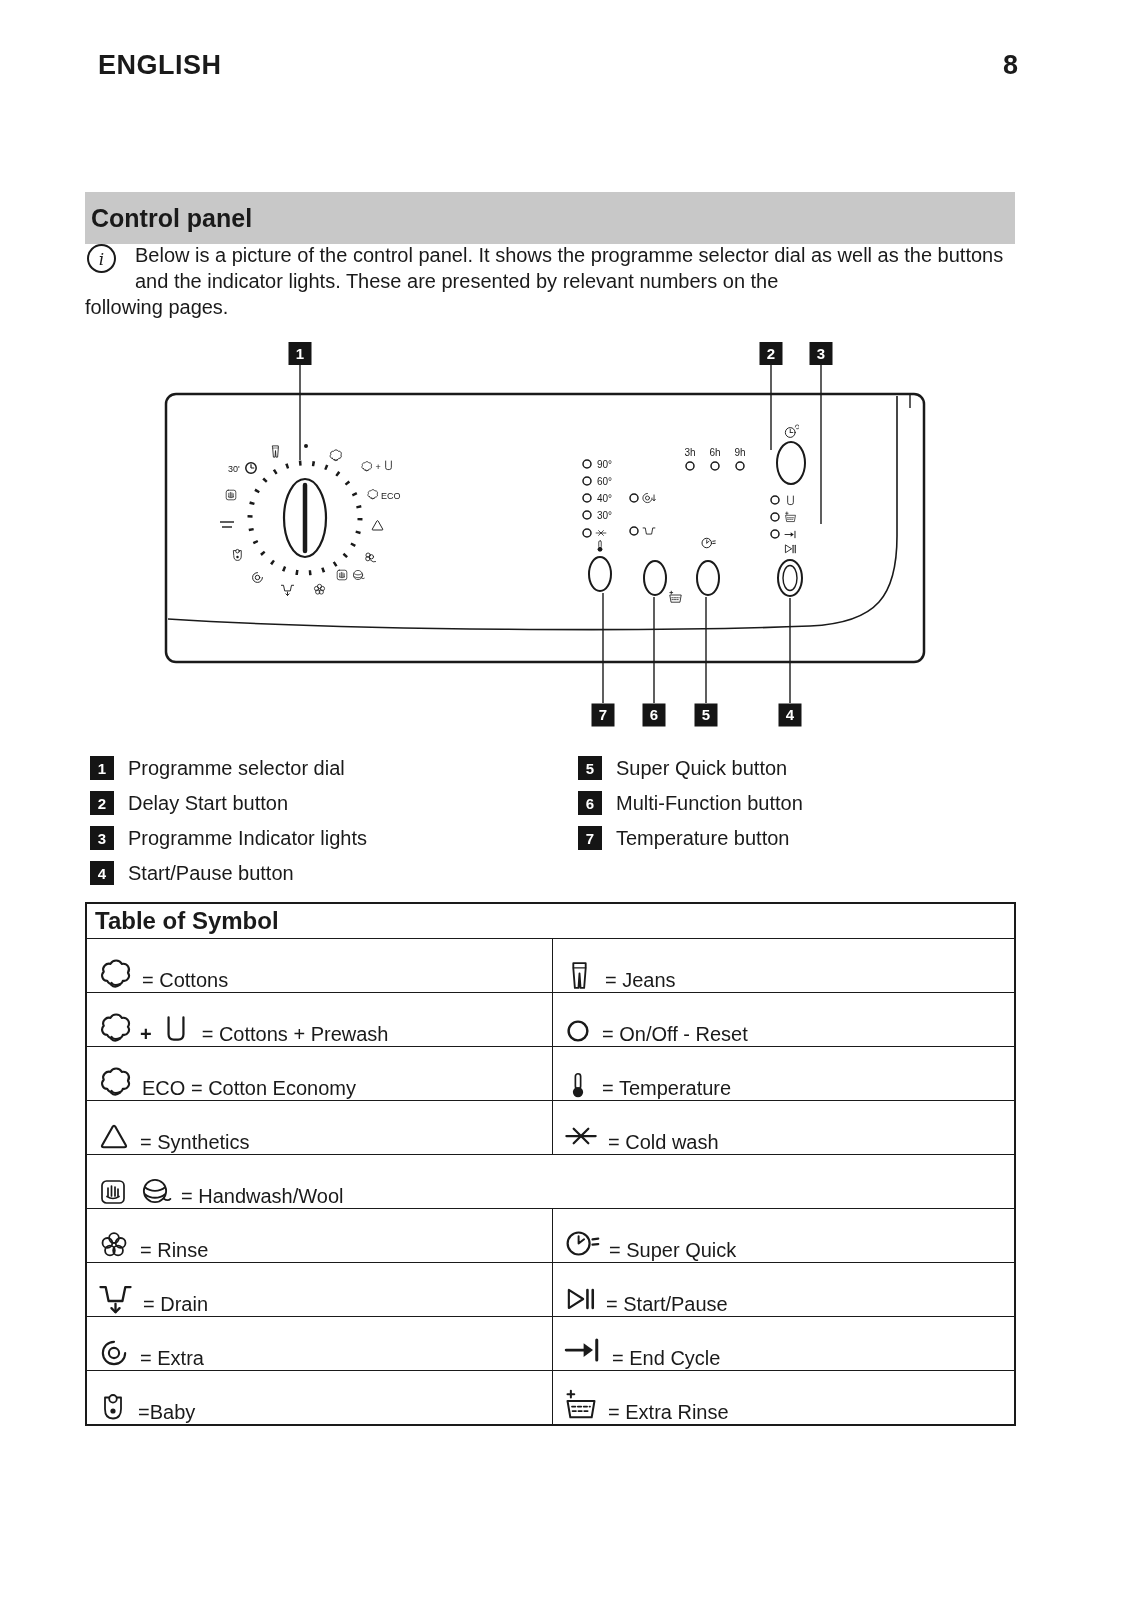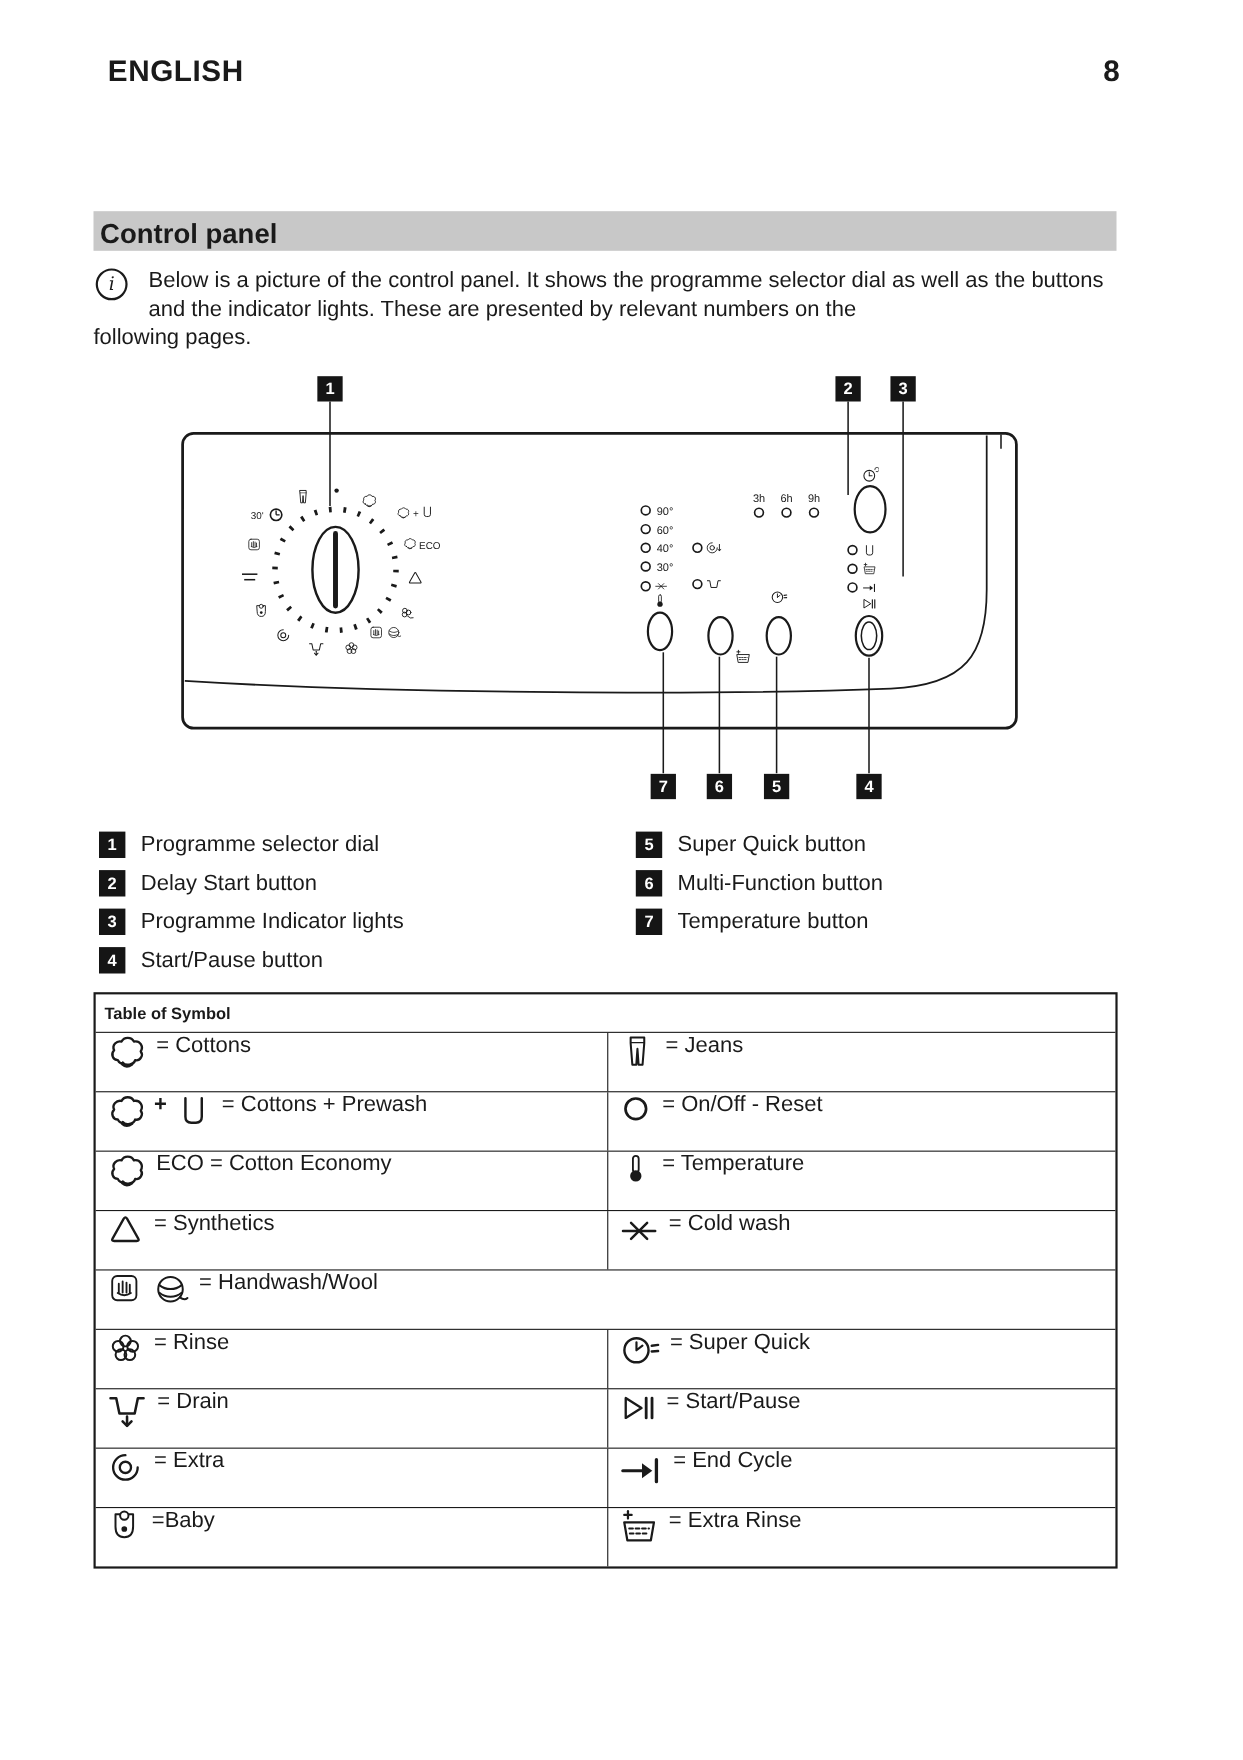--- a/index.html
+++ b/index.html
@@ -8,21 +8,21 @@
   }
   html,body{margin:0;padding:0;background:#ffffff;}
   .page{
     position:relative;width:1130px;height:1600px;background:#ffffff;
     font-family:"Liberation Sans", sans-serif;color:var(--ink);overflow:hidden;
   }
   
   .hdr-lang{position:absolute;left:98px;top:50px;font-size:27px;font-weight:bold;letter-spacing:.5px;}
   .hdr-page{position:absolute;right:112px;top:50px;font-size:27px;font-weight:bold;}
   
-  .section-bar{position:absolute;left:85px;top:192px;width:930px;height:36px;background:var(--title-bar-bg);display:flex;align-items:flex-end;}
+  .section-bar{position:absolute;left:85px;top:192px;width:930px;height:52px;background:var(--title-bar-bg);display:flex;align-items:center;}
   .section-bar span{font-size:25px;font-weight:bold;padding-left:6px;}
   
   .intro{position:absolute;left:85px;top:242px;width:935px;font-size:20px;line-height:26px;}
   .info-icon{position:absolute;left:2px;top:2px;width:25px;height:25px;border:2px solid var(--ink);border-radius:50%;
     display:flex;align-items:center;justify-content:center;font-family:"DejaVu Serif",serif;font-style:italic;font-size:17px;}
   .intro-main{padding-left:50px;}
   .intro-tail{padding-left:0;}
   
   .panel-svg{position:absolute;left:120px;top:338px;width:820px;height:400px;}
   .panel-svg .stroke{stroke:var(--ink);fill:none;}
@@ -38,23 +38,23 @@
   .legend{position:absolute;top:752px;left:0;width:1130px;}
   .legend-col{position:absolute;display:flex;flex-direction:column;gap:11px;}
   .legend-col.l{left:90px;top:4px;}
   .legend-col.r{left:578px;top:4px;}
   .legend-item{display:flex;align-items:center;height:24px;}
   .numbox{width:24px;height:24px;background:#151515;color:#fff;font-size:15px;font-weight:bold;
     display:flex;align-items:center;justify-content:center;flex:0 0 24px;}
   .legend-label{font-size:20px;margin-left:14px;white-space:nowrap;}
   
   .sym-table{position:absolute;left:85px;top:902px;width:931px;border:2px solid var(--ink);box-sizing:border-box;}
-  .t-title{font-size:15px;font-weight:bold;height:34px;display:flex;align-items:center;padding-left:8px;}
+  .t-title{font-size:24px;font-weight:bold;height:34px;display:flex;align-items:center;padding-left:8px;}
   .trow{display:grid;grid-template-columns:465px 1fr;border-top:1.6px solid var(--ink);}
-  .tcell{height:53px;display:flex;align-items:flex-start;gap:9px;padding:0 10px;box-sizing:border-box;}
+  .tcell{height:53px;display:flex;align-items:flex-end;gap:9px;padding:0 10px;box-sizing:border-box;}
   .tcell-r{border-left:1.6px solid var(--ink);}
   .tlabel{font-size:20px;white-space:nowrap;}
   .tjoin{font-size:20px;font-weight:bold;margin:0 -2px;}
   .ticon{flex:0 0 auto;display:block;}
 </style>
 </head>
 <body>
 
 <svg width="0" height="0" style="position:absolute" aria-hidden="true">
   <defs>

